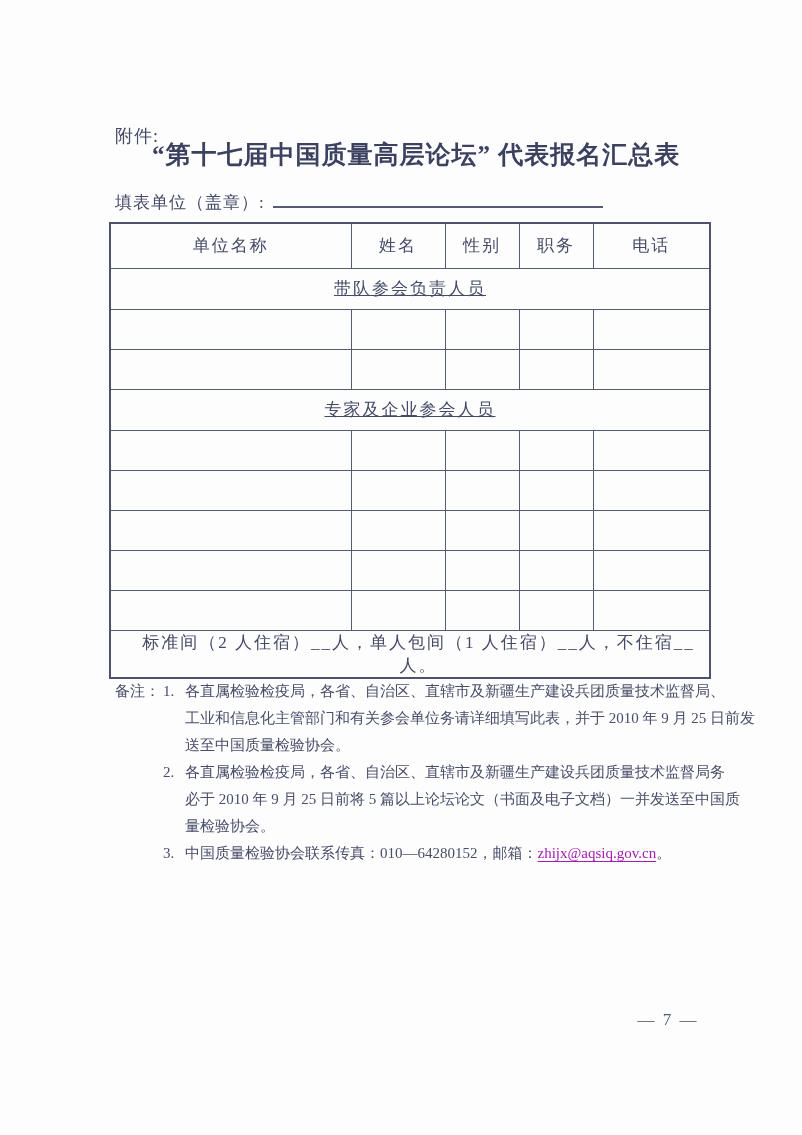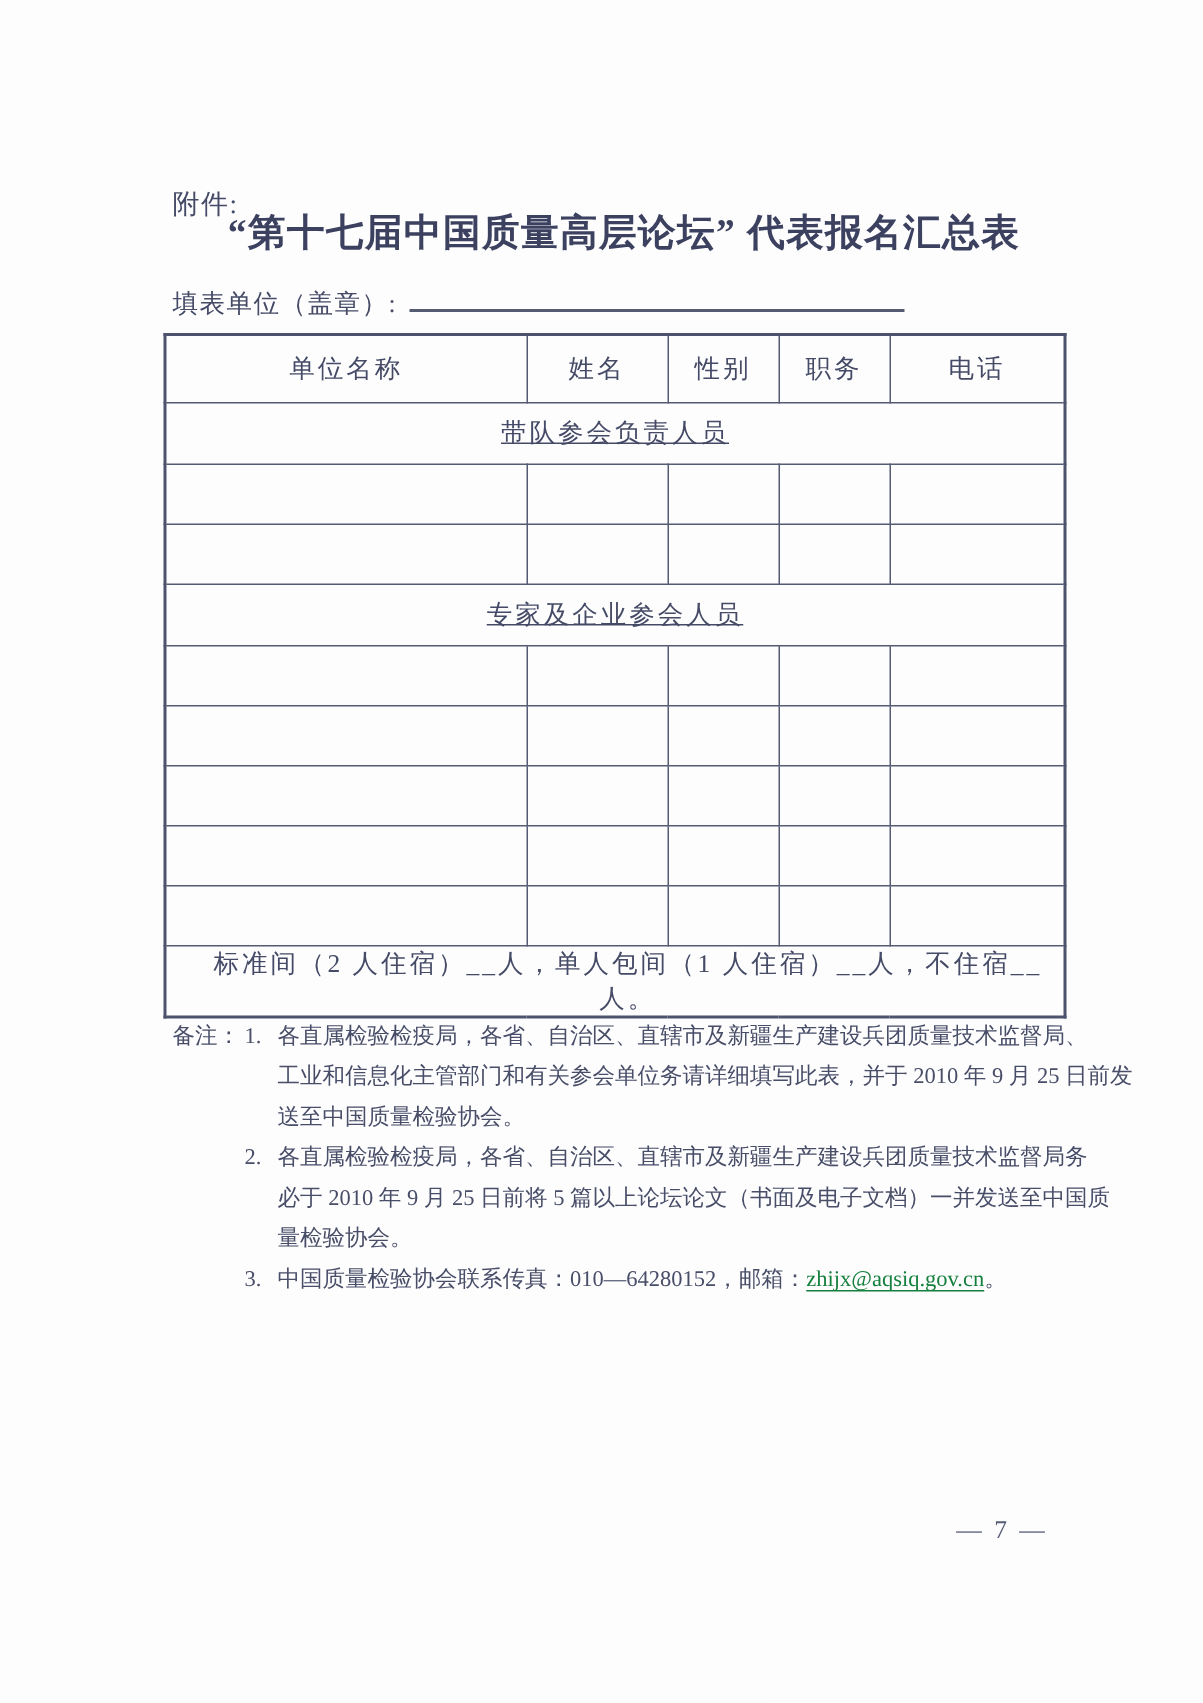--- a/index.html
+++ b/index.html
@@ -93,21 +93,21 @@
   .notes-label {
     flex: 0 0 48px;
     white-space: nowrap;
   }
   .notes-items { flex: 1; }
   .note-item { display: flex; }
   .note-item .num { flex: 0 0 22px; }
   .note-item .txt { flex: 1; }
   .note-item .ln { display: block; white-space: nowrap; }
   .email {
-    color: #15803d;
+    color: #a21caf;
     text-decoration: underline;
     text-underline-offset: 3px;
   }
   .page-number {
     position: absolute;
     left: 613px;
     top: 1010px;
     width: 110px;
     text-align: center;
     font-size: 17px;

